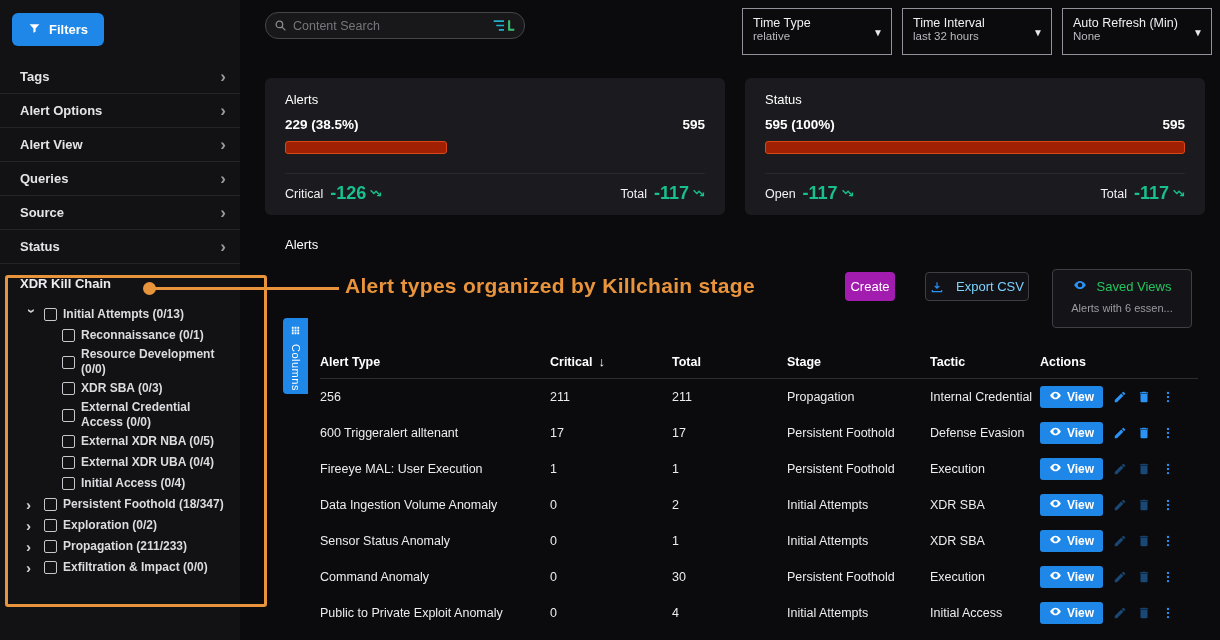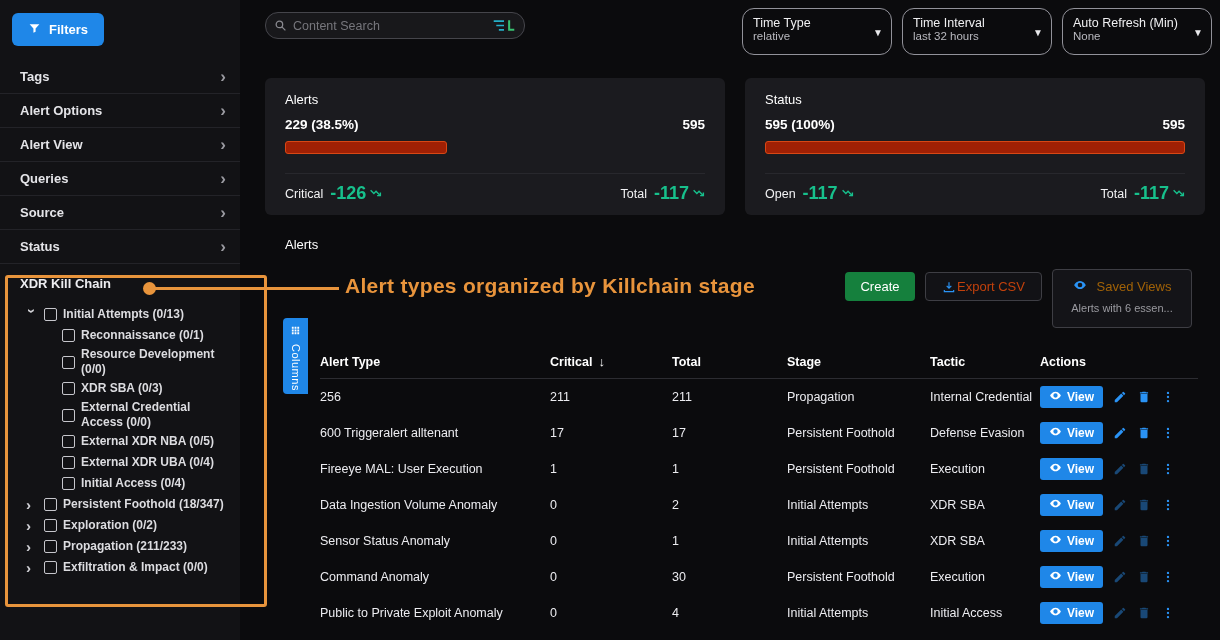--- a/index.html
+++ b/index.html
@@ -38,21 +38,21 @@
   
   .searchbar { position:absolute; left:265px; top:12px; width:260px; height:27px; background:#18181b;
     border:1px solid #45454b; border-radius:13px; display:flex; align-items:center; padding:0 8px; gap:6px; }
   .searchbar .sicon svg { width:13px; height:13px; stroke:#8a8a90; display:block; }
   .search-input { flex:1; min-width:0; background:transparent; border:none; outline:none; color:#ddd; font-size:12.5px;
     font-family:"Liberation Sans", sans-serif; }
   .search-input::placeholder { color:#76767c; }
   .adv-icon svg { width:24px; height:13px; display:block; }
 
   .dropdowns { position:absolute; right:8px; top:8px; display:flex; gap:10px; z-index:2; }
-  .dropdown { width:150px; height:47px; border:1px solid #92929a; border-radius:12px; position:relative;
+  .dropdown { width:150px; height:47px; border:1px solid #92929a; border-radius:0; position:relative;
     padding:7px 22px 0 10px; background:transparent; cursor:pointer; }
   .dd-label { color:#f0f0f2; font-size:12.5px; }
   .dd-value { color:#b9b9bf; font-size:11.5px; margin-top:0; }
   .dd-chevron { position:absolute; right:8px; top:50%; transform:translateY(-50%); color:#e8e8ea; font-size:10px; }
 
   
   .cards { position:absolute; left:265px; top:78px; display:flex; gap:20px; }
   .card { width:460px; height:137px; background:#1b1b1f; border-radius:6px; padding:14px 20px; position:relative; }
   .card-title { color:#fff; font-size:13px; }
   .card-values { display:flex; justify-content:space-between; margin-top:10px; color:#fff; font-weight:700; font-size:13.5px; }
@@ -61,29 +61,29 @@
   .card-footer { position:absolute; left:20px; right:20px; bottom:11px; display:flex; justify-content:space-between;
     padding-top:9px; border-top:1px solid #28282d; }
   .foot-side { display:flex; align-items:center; }
   .foot-label { color:#f2f2f4; font-size:12.5px; }
   .delta { color:#17c08c; font-weight:700; font-size:18px; display:inline-flex; align-items:center; gap:3px; margin-left:7px; }
   .trend-icon svg { width:13px; height:13px; stroke:#17c08c; display:block; }
 
   .section-title { position:absolute; left:285px; top:237px; color:#fff; font-size:13px; }
 
   
-  .create-btn { position:absolute; left:845px; top:272px; width:70px; height:29px; background:#15803d; color:#fff;
+  .create-btn { position:absolute; left:845px; top:272px; width:50px; height:29px; background:#a21caf; color:#fff;
     border:none; border-radius:4px; font-size:13px; cursor:pointer; font-family:"Liberation Sans", sans-serif; }
-  .export-btn { position:absolute; left:925px; top:272px; height:29px; padding:0 16px; background:#121216;
-    border:1px solid #3e3e44; border-radius:4px; color:#c2410c; font-size:13px; display:flex; align-items:center; gap:1px;
+  .export-btn { position:absolute; left:925px; top:272px; height:29px; padding:0 4px; background:#121216;
+    border:1px solid #3e3e44; border-radius:4px; color:#7dd3fc; font-size:13px; display:flex; align-items:center; gap:12px;
     cursor:pointer; font-family:"Liberation Sans", sans-serif; }
   .export-btn svg { width:14px; height:14px; stroke:#2a93f5; display:block; }
   .saved-views { position:absolute; left:1052px; top:269px; width:140px; height:59px; border:1px solid #3e3e44;
     border-radius:4px; background:#141418; text-align:center; padding-top:8px; cursor:pointer; }
-  .sv-title { color:#a16207; font-size:13px; display:flex; align-items:center; justify-content:center; gap:10px; }
+  .sv-title { color:#22c55e; font-size:13px; display:flex; align-items:center; justify-content:center; gap:10px; }
   .sv-title svg { width:14px; height:14px; fill:#2a93f5; }
   .sv-sub { color:#9a9aa0; font-size:11px; margin-top:7px; }
 
   
   .columns-btn { position:absolute; left:283px; top:318px; width:25px; height:76px; background:#1f87e8;
     border:none; border-radius:4px 0 0 4px; display:flex; flex-direction:column; align-items:center; padding-top:6px; gap:5px;
     color:#fff; cursor:pointer; }
   .columns-btn svg { width:11px; height:11px; fill:#fff; }
   .col-text { writing-mode:vertical-rl; font-size:11px; color:#fff; letter-spacing:.5px; }
 

